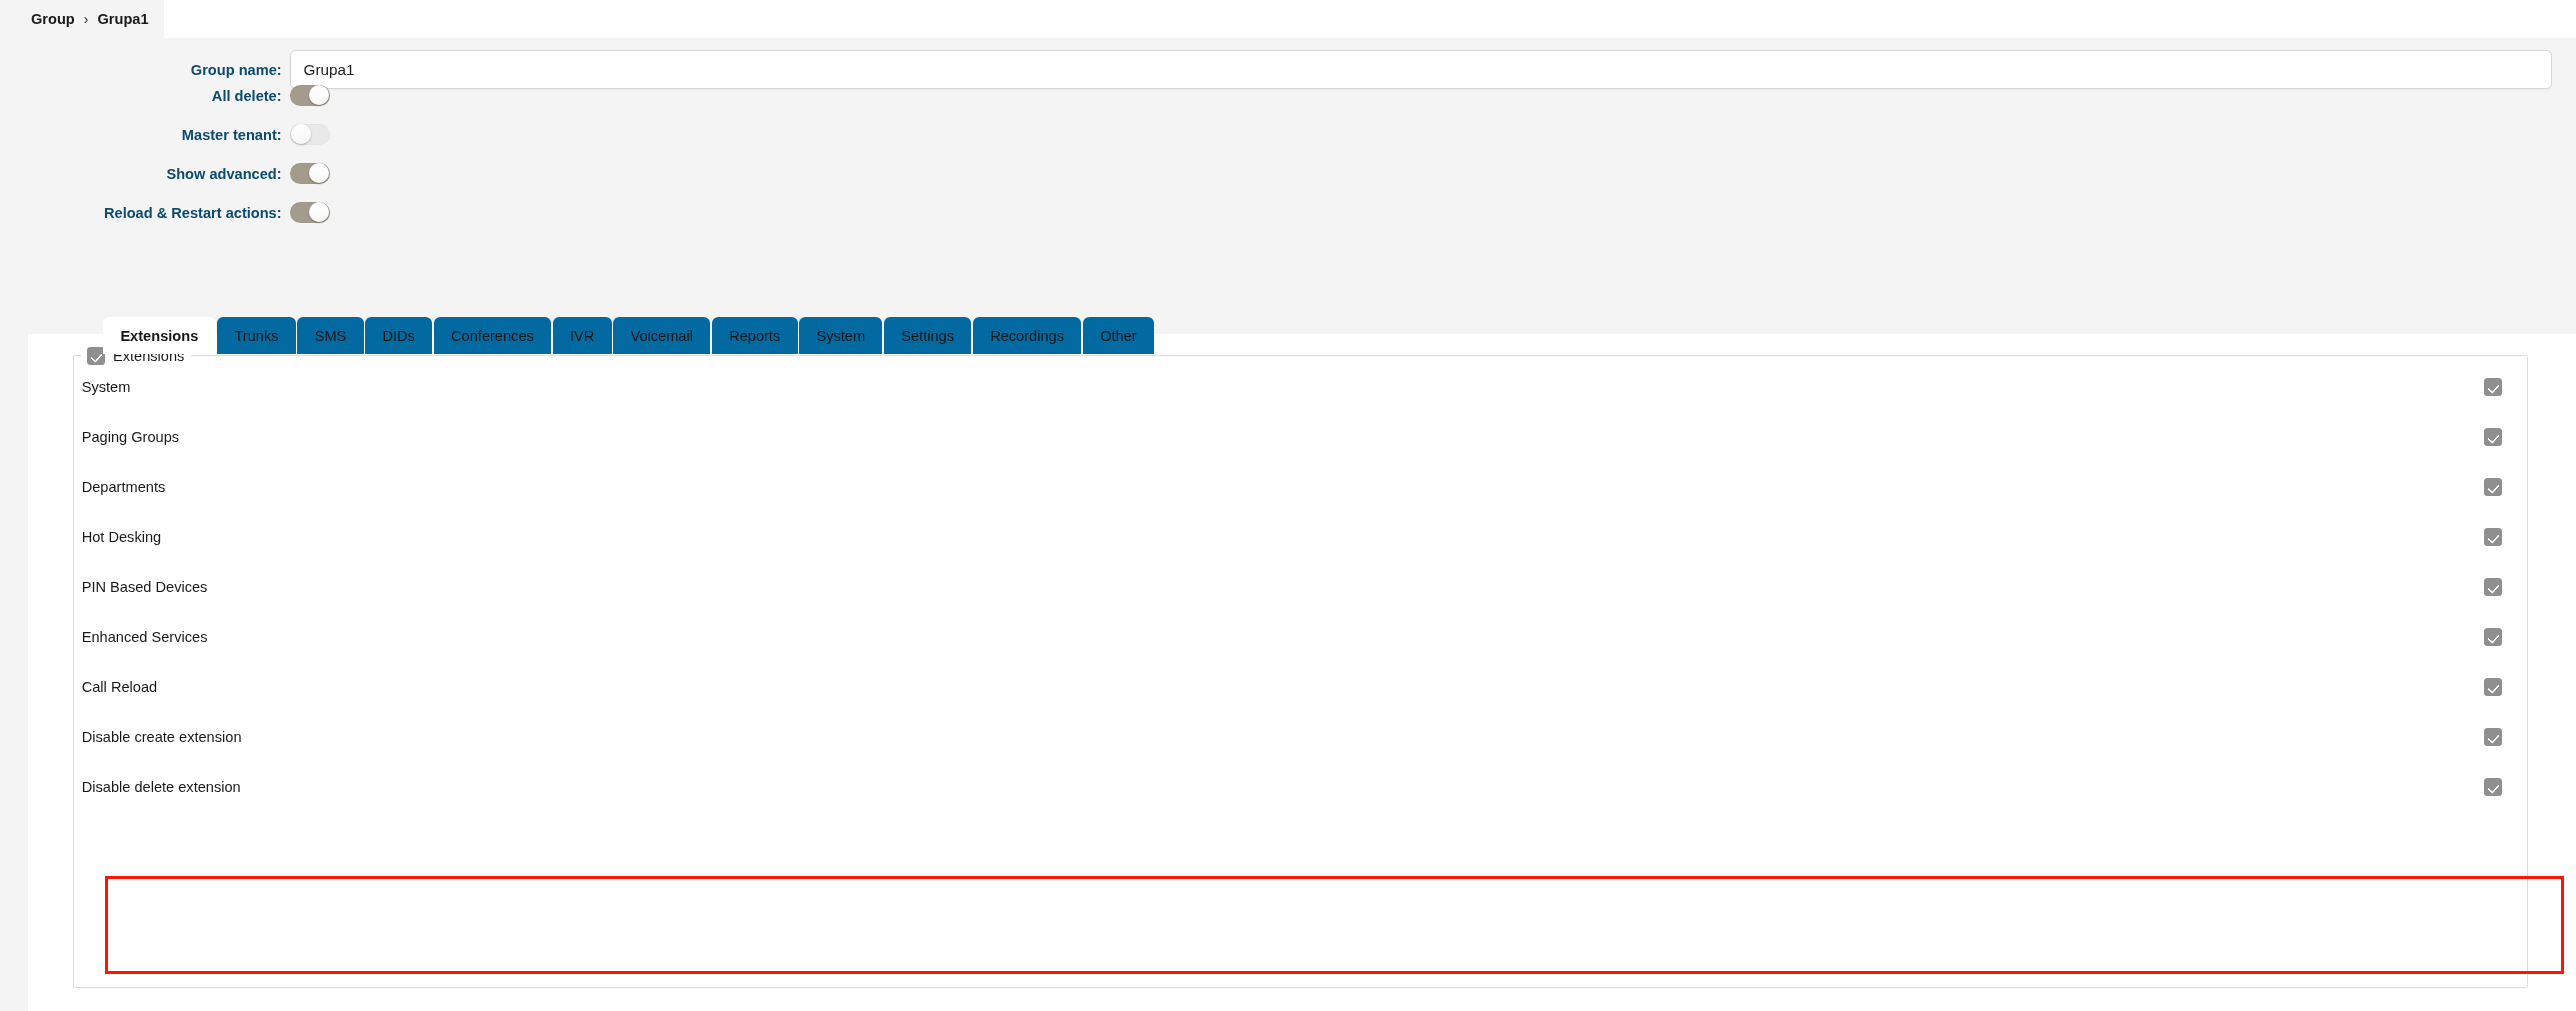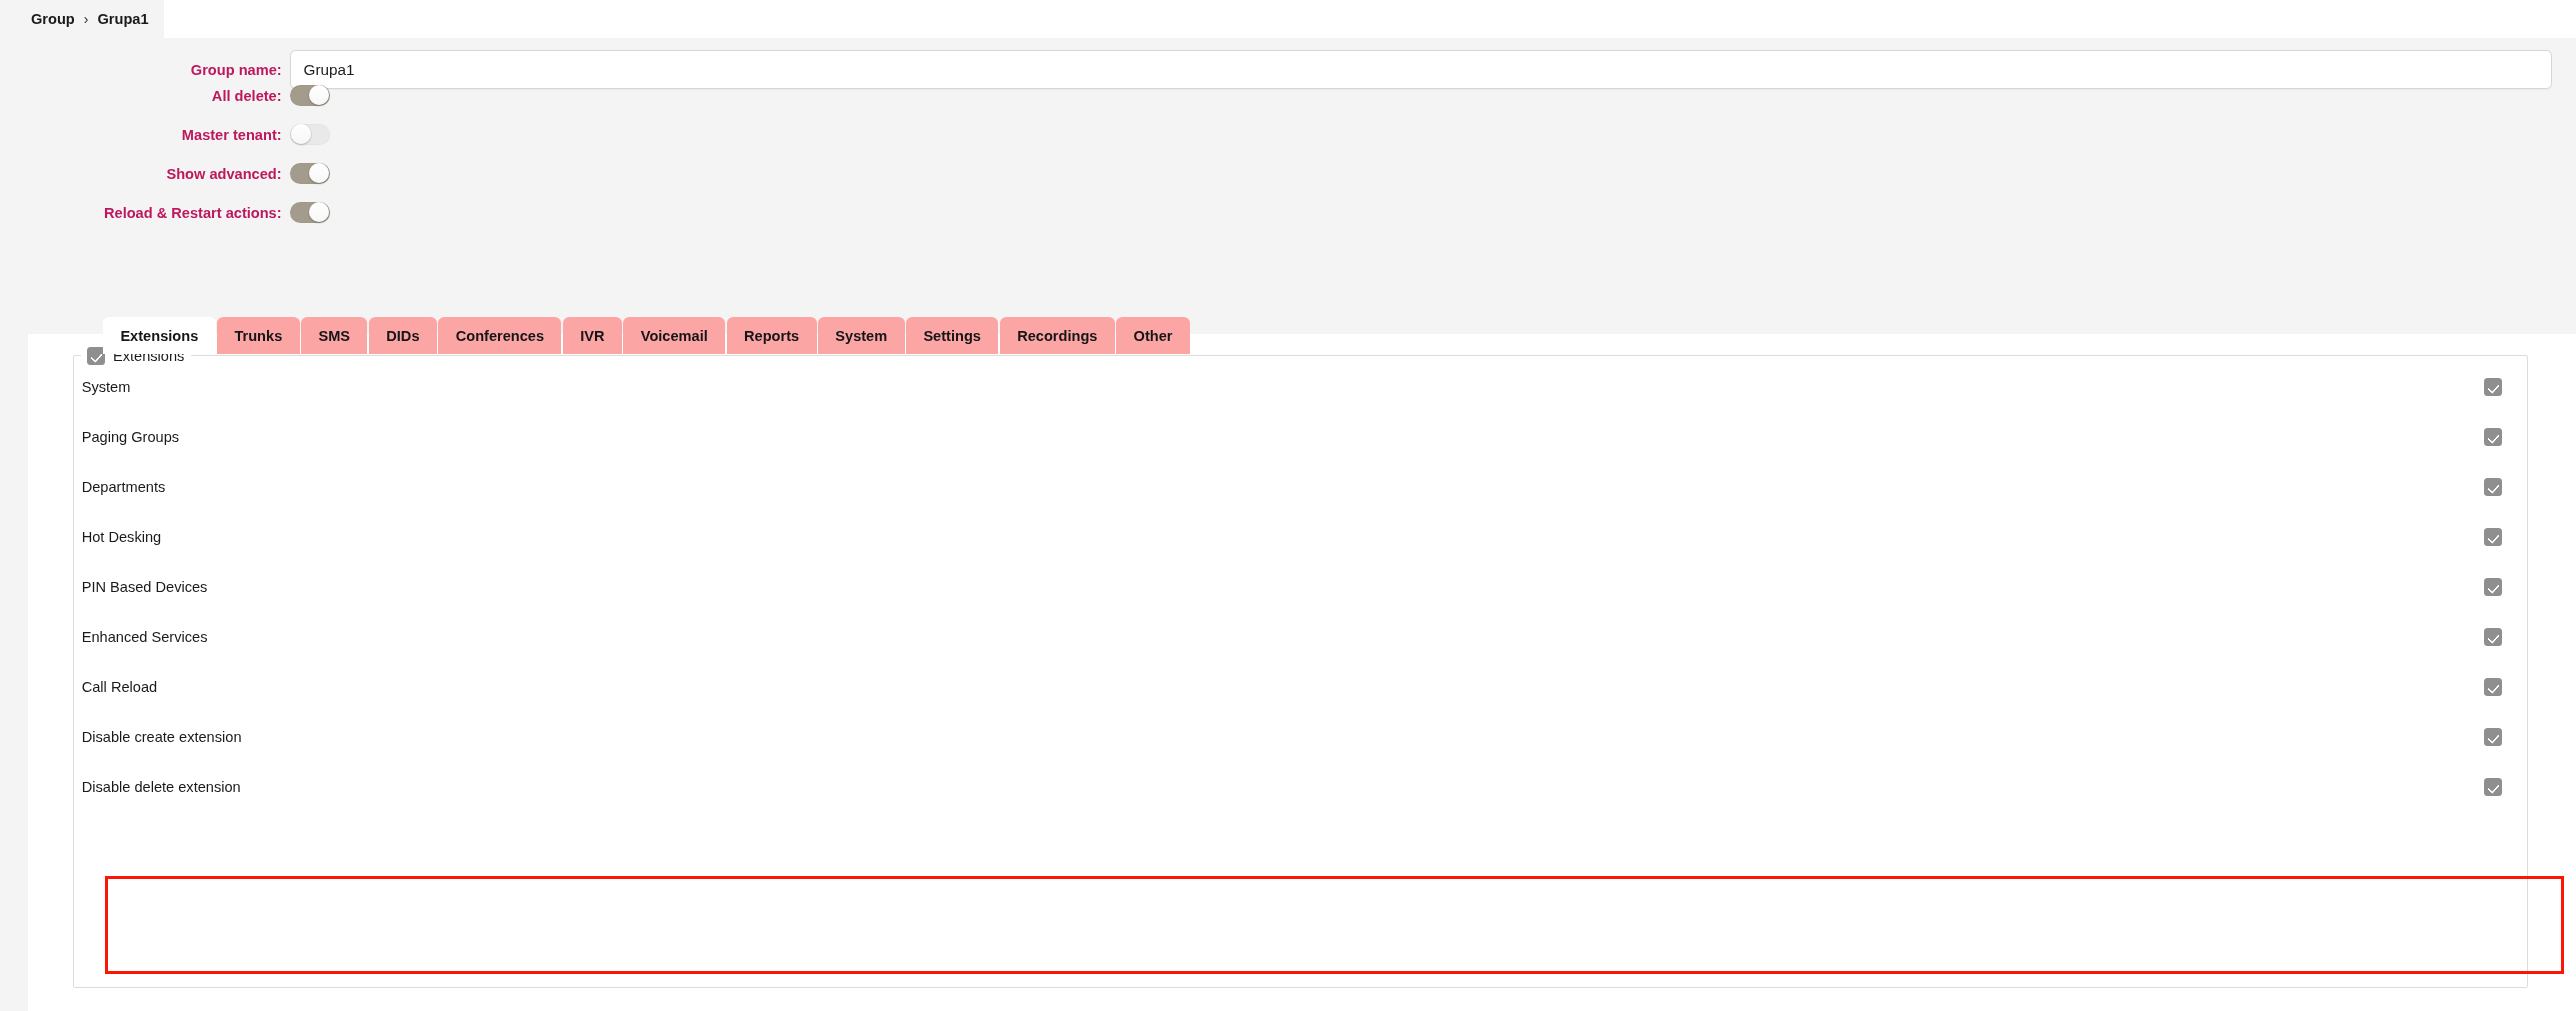--- a/index.html
+++ b/index.html
@@ -67,21 +67,21 @@
     left: 0;
     display: flex;
     align-items: center;
   }
   .form-label {
     width: 262px;
     text-align: right;
     padding-right: 8.4px;
     font-size: 14.6px;
     font-weight: bold;
-    color: #be185d;
+    color: #0c4a6e;
     box-sizing: border-box;
     white-space: nowrap;
   }
 
   
   #group-name-row { top: 12px; width: 2548px; }
   #group-name-input {
     width: 2262px;
     height: 39px;
     border: 0.7px solid #d6d6d6;
@@ -134,27 +134,26 @@
     align-items: stretch;
     z-index: 3;
   }
   .tab {
     display: flex;
     align-items: center;
     justify-content: center;
     padding: 0 17.4px;
     font-size: 14.6px;
     color: #161616;
-    background: #fca5a5;
+    background: #0369a1;
     border-radius: 6.3px 6.3px 0 0;
     margin-right: 1.4px;
     white-space: nowrap;
     box-sizing: border-box;
     cursor: pointer;
-    font-weight: bold;
   }
   .tab.active {
     background: #ffffff;
     font-weight: bold;
   }
 
   
   #content-panel {
     position: absolute;
     left: 40px; top: 335px;

